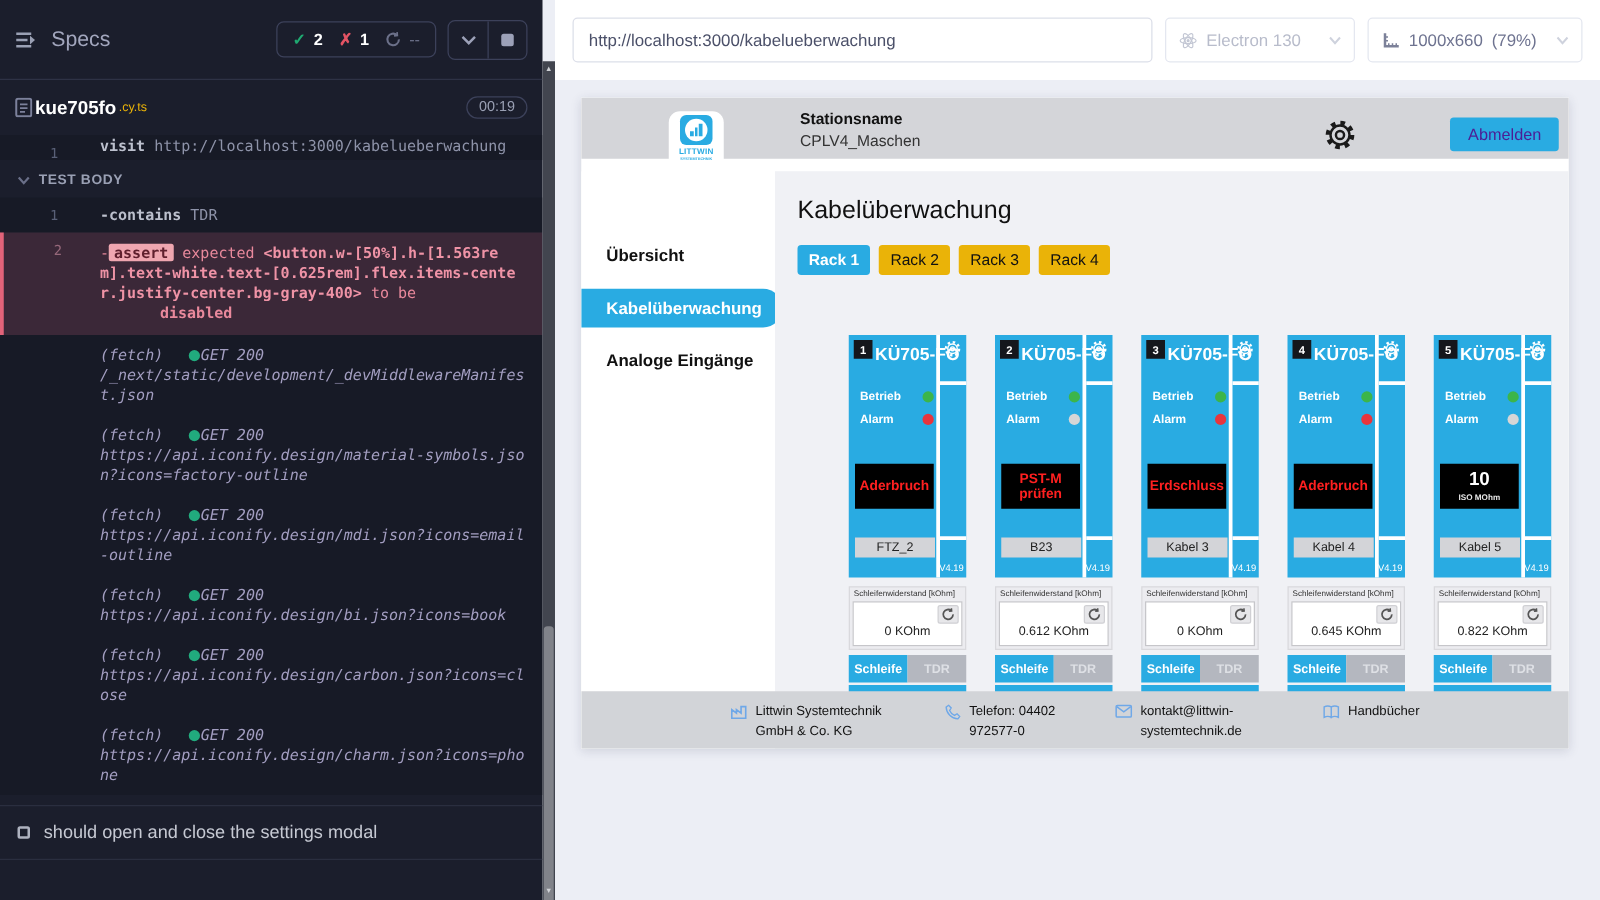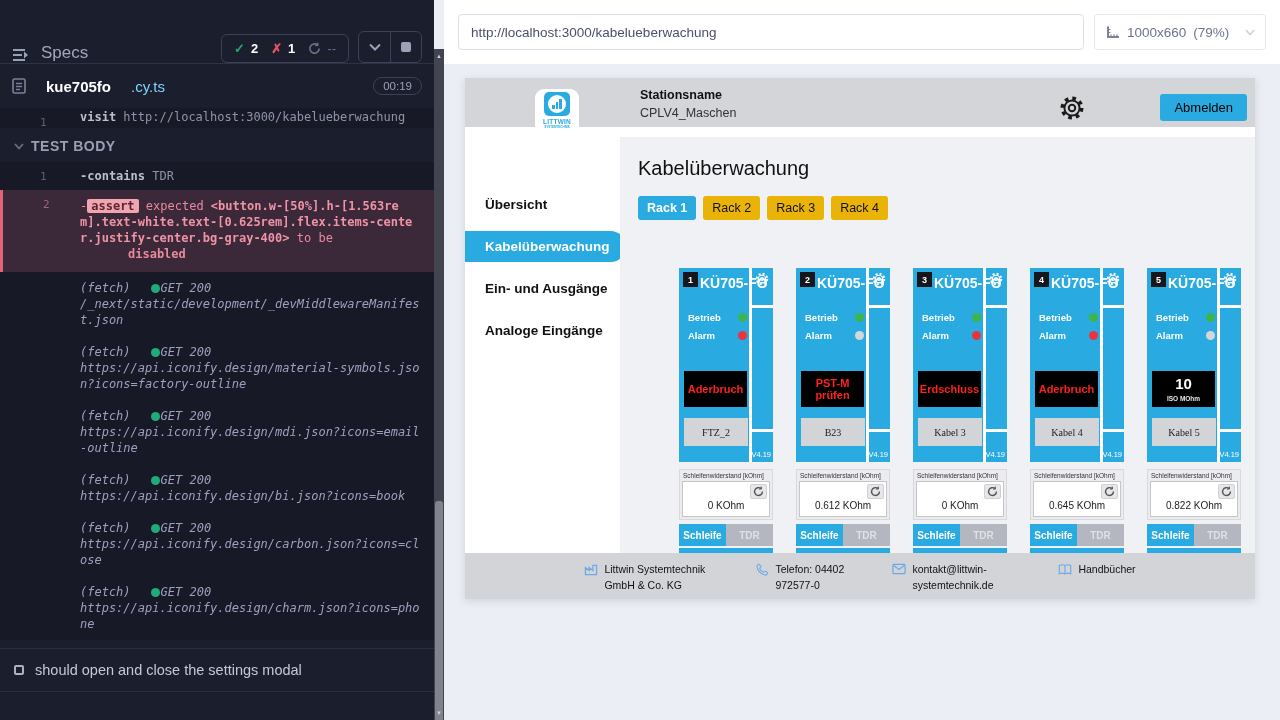--- a/index.html
+++ b/index.html
@@ -3,49 +3,49 @@
 <meta charset="utf-8">
 <style>
   * { margin:0; padding:0; box-sizing:border-box; }
   html,body { width:1280px; height:720px; overflow:hidden; background:#eceef5;
               font-family:"Liberation Sans", sans-serif; }
 
   
   .reporter { position:absolute; left:0; top:0; width:434px; height:720px;
               background:#1b1e2c; overflow:hidden; }
   .r-header { height:64px; border-bottom:1px solid #2e3245; display:flex;
-              align-items:flex-end; padding:0 12px; gap:9px; }
+              align-items:center; padding:0 12px; gap:9px; }
   .specs-title { color:#a2a6bd; font-size:17px; }
   .stats { margin-left:auto; display:flex; align-items:center; gap:13px;
            border:1px solid #3c415a; border-radius:6px; padding:6px 12px;
            font-size:13px; color:#fff; font-weight:bold; }
   .stat { display:flex; gap:6px; align-items:center; }
   .pass-mark { color:#1fa971; font-weight:bold; }
   .fail-mark { color:#e45464; font-weight:bold; }
   .pend-val { color:#6b7089; font-weight:normal; }
   .rbtns { display:flex; border:1px solid #3c415a; border-radius:6px; overflow:hidden; }
   .rbtn { width:31px; height:30px; display:flex; align-items:center; justify-content:center; }
   .rbtn + .rbtn { border-left:1px solid #3c415a; }
   .stop-sq { width:10px; height:10px; background:#9ca1b8; border-radius:2px; }
 
-  .spec-row { display:flex; align-items:center; gap:20px; padding:13px 12px; }
+  .spec-row { display:flex; align-items:center; gap:2px; padding:13px 12px; }
   .spec-name { color:#fff; font-weight:bold; font-size:15px; }
-  .spec-ext { color:#7dd3fc; font-size:15px; }
+  .spec-ext { color:#eab308; font-size:10px; }
   .spec-time { margin-left:auto; border:1px solid #3c415a; border-radius:11px;
                color:#9aa0b4; font-size:11.5px; padding:2px 9px; }
 
   .log { font-family:"DejaVu Sans Mono", monospace; font-size:12px; }
   .crow { position:relative; padding:6px 14px 6px 80px; color:#c3c6d2;
           background:#171a26; line-height:16px; }
   .cnum { position:absolute; left:40px; color:#596077; font-size:11px; top:7px; }
   .visit-row { height:20px; overflow:hidden; padding-top:1px; }
   .cmd-name { font-weight:bold; color:#bcc0cd; }
   .cmd-arg { color:#8e93a9; }
   .section { display:flex; gap:7px; align-items:center; padding:10px 14px 8px;
-             color:#9aa0b4; font-size:14px; font-weight:bold; letter-spacing:.5px;
+             color:#9aa0b4; font-size:11px; font-weight:bold; letter-spacing:.5px;
              font-family:"Liberation Sans", sans-serif; }
   .crow.failed { background:#3b2838; border-left:3px solid #e26379;
                  color:#e9899c; padding-top:8px; padding-bottom:10px; padding-left:77px; }
   .crow.failed .cnum { color:#96687a; }
   .badge { background:#efa6b0; color:#5f1f2d; padding:0 4px; border-radius:2px; font-weight:bold; }
   .sel { font-weight:bold; color:#ef93a6; word-break:break-all; }
   .kw { font-weight:bold;margin-left:48px; }
   .crow.fetch { color:#a39ec1; font-style:italic; padding-top:8px; padding-bottom:8px; }
   .dot { display:inline-block; width:9px; height:9px; border-radius:50%;
          background:#21ab7d; margin:0 1px 0 20px; vertical-align:-1px; }
@@ -89,21 +89,21 @@
   .logo-circle { width:18px; height:18px; background:#fff; border-radius:50%;
                  position:relative; overflow:hidden; }
   .logo-bars { position:absolute; bottom:4px; left:4px; display:flex; align-items:flex-end; gap:1px; }
   .logo-bars i { display:block; width:2.5px; background:#29abe2; }
   .logo-t1 { color:#29abe2; font-size:6.5px; font-weight:bold; margin-top:2px; letter-spacing:.2px; }
   .logo-t2 { color:#29abe2; font-size:3px; font-weight:bold; }
   .station { position:absolute; left:175px; top:10px; }
   .station-label { font-weight:bold; font-size:12.5px; color:#111; }
   .station-value { font-size:12.5px; color:#333; margin-top:4px; }
   .gear-btn { position:absolute; left:594px; top:17px; width:26px; height:26px; }
-  .logout-btn { position:absolute; right:8px; top:16px; background:#29abe2; color:#000000;
+  .logout-btn { position:absolute; right:8px; top:16px; background:#29abe2; color:#4c1d95;
                 border:none; font-size:13px; padding:6px 14px; border-radius:3px;
                 font-family:"Liberation Sans", sans-serif; }
 
   .app-body { position:absolute; top:59px; left:0; right:0; bottom:0; display:flex; }
   .side { width:155px; background:#fff; padding-top:52px; flex:none; }
   .side-item { font-size:13.5px; font-weight:bold; color:#111; padding:8px 0 8px 20px;
                margin-bottom:11px; }
   .side-item.active { background:#29abe2; color:#fff; border-radius:0 17px 17px 0; width:161px; }
 
   .main { flex:1; background:#f0f1f5; padding:20px 0 0 18px; position:relative; }
@@ -127,22 +127,22 @@
   .leds { position:absolute; top:44px; left:9px; }
   .led-row { display:flex; align-items:center; gap:16px; margin-bottom:7px; }
   .led-label { color:#fff; font-size:9.5px; font-weight:bold; width:34px; }
   .led { width:9px; height:9px; border-radius:50%; }
   .led.green { background:#3cb54a; } .led.red { background:#e8353d; } .led.off { background:#d6d6d6; }
   .status { position:absolute; top:103px; left:5px; right:26px; height:36px; background:#000;
             color:#ff2020; font-weight:bold; font-size:11px; display:flex; flex-direction:column;
             align-items:center; justify-content:center; text-align:center; line-height:1.1; }
   .status .big { color:#fff; font-size:15px; font-weight:bold; }
   .status .sub { color:#e8e8e8; font-size:6.5px; font-weight:bold; margin-top:3px; }
-  .cable { position:absolute; bottom:16px; left:5px; right:25px; height:28px; background:#d3d4d8;
-           color:#222; font-size:10px; display:flex; align-items:center; justify-content:center;font-family:Liberation Serif, serif; }
+  .cable { position:absolute; bottom:16px; left:5px; right:25px; height:16px; background:#d3d4d8;
+           color:#222; font-size:10px; display:flex; align-items:center; justify-content:center; }
   .version { position:absolute; bottom:3px; right:2px; color:#fff; font-size:7.5px; }
 
   .card-lower { margin-top:7px; background:#ececf0; border:1px solid #d9d9dd; padding:1px 2px 2px; }
   .res-label { font-size:6.5px; color:#333; padding:1px 0 2px 1px; white-space:nowrap; overflow:hidden; }
   .res-box { position:relative; height:36px; background:#fff; border:1px solid #c6c6ca;
              display:flex; align-items:flex-end; justify-content:center; padding-bottom:5px; }
   .res-value { font-size:10px; color:#222; }
   .refresh-btn { position:absolute; top:2px; right:2px; width:17px; height:15px; background:#e7e7ea;
                  border:1px solid #d0d0d4; border-radius:2px; display:flex; align-items:center;
                  justify-content:center; }
@@ -266,20 +266,34 @@
   <div class="rs-up">▲</div>
   <div class="rs-thumb"></div>
   <div class="rs-down">▼</div>
 </div>
 
 <div class="stage">
   <div class="toolbar">
     <div class="url-box">
       <span>http://localhost:3000/kabelueberwachung</span>
     </div>
+    <div class="sel-box browser-box">
+      <svg width="15" height="15" viewBox="0 0 16 16">
+        <g stroke="#c3c7d4" stroke-width="1" fill="none">
+          <ellipse cx="8" cy="8" rx="6.8" ry="2.6"></ellipse>
+          <ellipse cx="8" cy="8" rx="6.8" ry="2.6" transform="rotate(60 8 8)"></ellipse>
+          <ellipse cx="8" cy="8" rx="6.8" ry="2.6" transform="rotate(120 8 8)"></ellipse>
+        </g>
+          <circle cx="8" cy="8" r="1.3" fill="#c3c7d4"></circle>
+      </svg>
+      <span>Electron 130</span>
+      <svg class="chev" width="10" height="7" viewBox="0 0 10 7">
+        <polyline points="1,1 5,5.5 9,1" fill="none" stroke="#ced2dd" stroke-width="1.6"></polyline>
+      </svg>
+    </div>
     <div class="sel-box size-box">
       <svg width="15" height="15" viewBox="0 0 15 15">
         <g stroke="#7c8199" fill="none">
           <path d="M3 1.5 V12 H14" stroke-width="2"></path>
           <path d="M6 12 v-2.4 M9 12 v-2.4 M12 12 v-2.4 M3 4.5 h2.4 M3 7.5 h2.4" stroke-width="1.2"></path>
         </g>
       </svg>
       <span>1000x660</span>
       <span>(79%)</span>
       <svg class="chev" width="10" height="7" viewBox="0 0 10 7">
@@ -315,21 +329,20 @@
         </div>
       </div>
       <div class="logo-t1">LITTWIN</div>
       <div class="logo-t2">SYSTEMTECHNIK</div>
     </div>
 
     <div class="app-body">
       <div class="side" id="sidebar">
           <div class="side-item">Übersicht</div>
           <div class="side-item active">Kabelüberwachung</div>
-          <div class="side-item">Ein- und Ausgänge</div>
           <div class="side-item">Analoge Eingänge</div>
         </div>
       <div class="main">
         <h1 class="main-title">Kabelüberwachung</h1>
         <div class="tabs" id="tabs">
             <div class="tab active">Rack 1</div>
             <div class="tab">Rack 2</div>
             <div class="tab">Rack 3</div>
             <div class="tab">Rack 4</div>
           </div>

